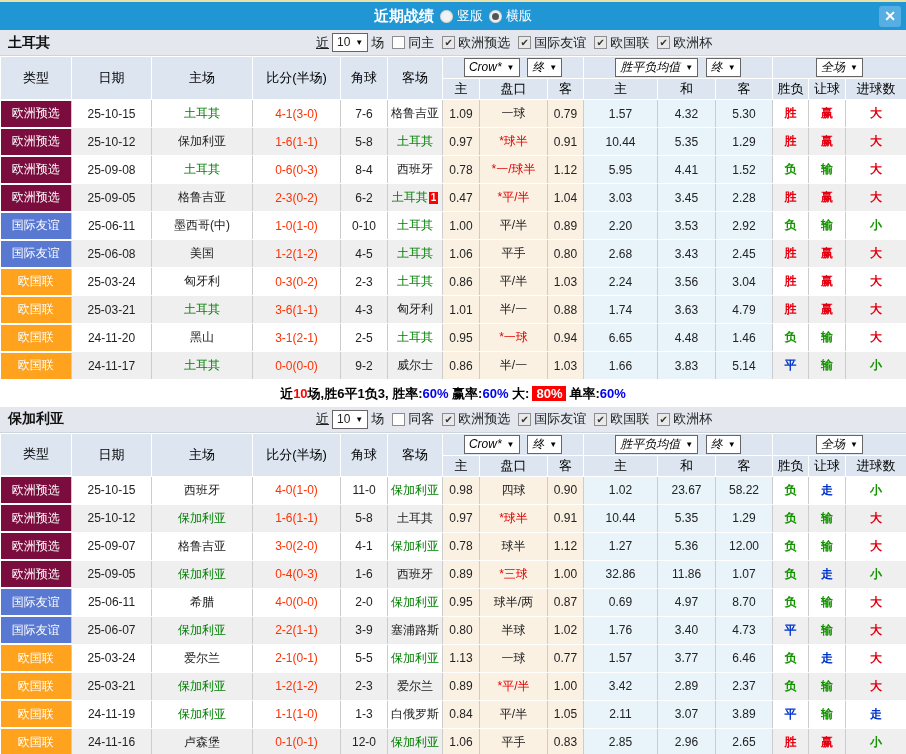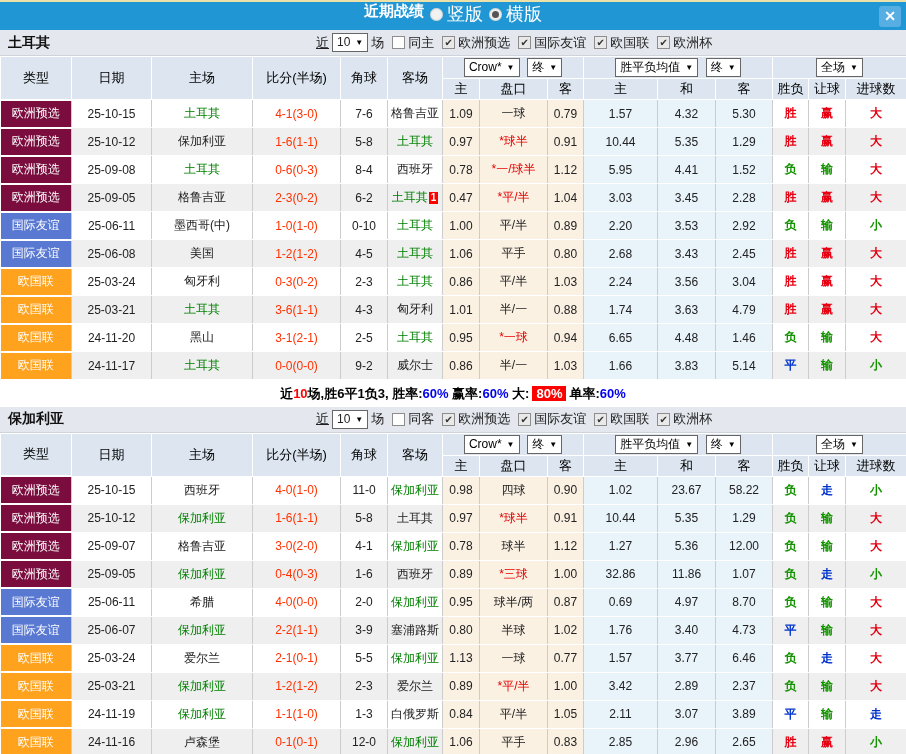--- a/index.html
+++ b/index.html
@@ -1,37 +1,37 @@
 <!DOCTYPE html>
 <html><head>
 <meta charset="utf-8">
 <style>
   *{box-sizing:border-box;margin:0;padding:0;}
   html,body{width:906px;height:754px;overflow:hidden;}
   body{background:#fff;font-family:"Liberation Sans",sans-serif;font-size:12px;color:#222;}
   .top-strip{height:2px;background:#ece2a9;}
-  .titlebar{height:28px;background:#2196d4;position:relative;display:flex;align-items:flex-start;justify-content:center;gap:6px;}
+  .titlebar{height:28px;background:#2196d4;position:relative;display:flex;align-items:center;justify-content:center;gap:6px;}
   .title{color:#fff;font-weight:bold;font-size:15px;}
-  .radio-wrap{display:flex;align-items:center;gap:4px;color:#fff;font-size:18px;}
+  .radio-wrap{display:flex;align-items:center;gap:4px;color:#fff;font-size:13px;}
   .radio{width:13px;height:13px;border-radius:50%;background:#f2f2f2;display:inline-block;position:relative;box-shadow:inset 0 0 2px #8aa;}
   .radio.checked::after{content:"";position:absolute;left:3px;top:3px;width:7px;height:7px;border-radius:50%;background:#555;}
   .close-btn{position:absolute;right:5px;top:4px;width:22px;height:21px;background:#56aee2;border-radius:3px;color:#fff;font-weight:bold;text-align:center;line-height:21px;font-size:14px;cursor:pointer;}
   .section-bar{height:26px;background:#e4e8ee;position:relative;display:flex;align-items:center;border-bottom:1px solid #cfd4da;}
   .team-name{margin-left:8px;font-weight:bold;font-size:14px;color:#111;}
   .filters{position:absolute;left:316px;display:flex;align-items:center;gap:3px;font-size:13px;color:#222;}
   .link-underline{text-decoration:underline;cursor:pointer;}
   .fake-select{display:inline-flex;align-items:center;gap:5px;border:1px solid #666;background:#fff;padding:1px 4px;font-size:12px;line-height:15px;cursor:pointer;}
   .fake-select .arr{font-size:8px;color:#000;}
   .checkbox{width:13px;height:13px;border:1px solid #8d8d8d;background:#fdfdfd;display:inline-flex;align-items:center;justify-content:center;font-size:10px;color:#333;line-height:13px;cursor:pointer;margin-left:5px;}
   .checkbox.checked{background:#e9e9e9;}
   table{border-collapse:collapse;table-layout:fixed;width:906px;}
   thead th{background:#dce5f0;border:1px solid #fff;font-weight:normal;font-size:13px;height:22px;padding:0;color:#000;}
   thead tr.sub th{height:21px;}
   .dd-cell{text-align:center;}
-  .dd-cell .fake-select{margin:0 2px;}
+  .dd-cell .fake-select{margin:0 2px;font-style:italic;}
   tbody td{height:28px;text-align:center;border-left:1px solid #ccc;border-right:1px solid #ccc;border-top:1px solid #fff;border-bottom:1px solid #fff;padding:0;font-size:12px;overflow:hidden;white-space:nowrap;background:#fff;}
   tr.even td{background:#efefef;}
   tbody td.pan-col{background:#faf1e3;}
   tbody td.avg-col{background:#e9f3fa;}
   td.lg{color:#fff;border-bottom:2px solid #fff;border-top:2px solid #fff;border-left:none;}
   .score{color:#ff3000;margin-left:15px;}
   .self{color:#008000;}
   .res{font-weight:bold;}
   .pan-red{color:#e60000;}
   .badge{display:inline-block;background:#f00;color:#fff;font-size:10px;line-height:12px;padding:0 2px;margin-left:1px;font-weight:bold;}

